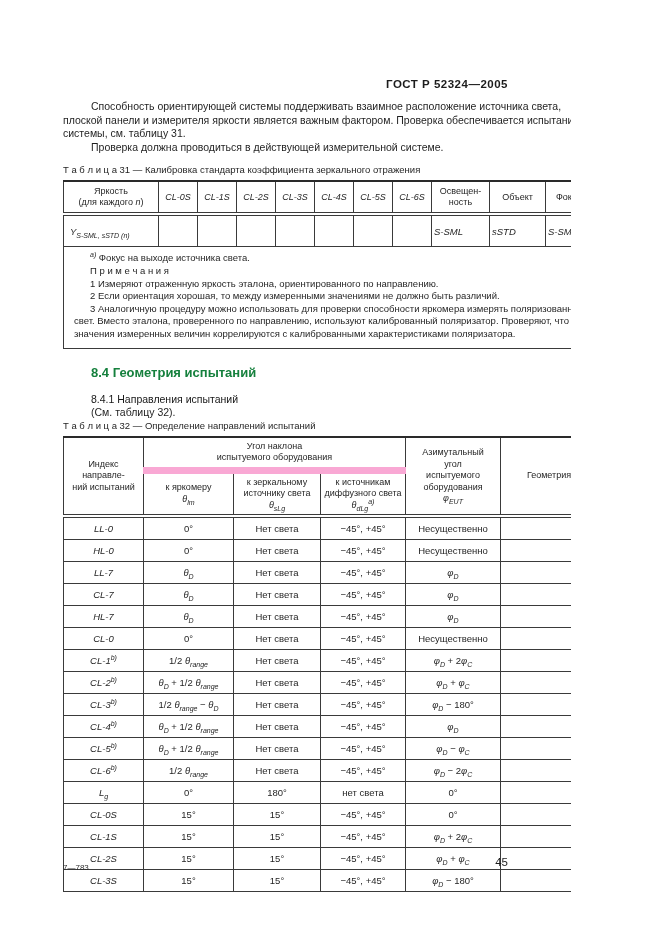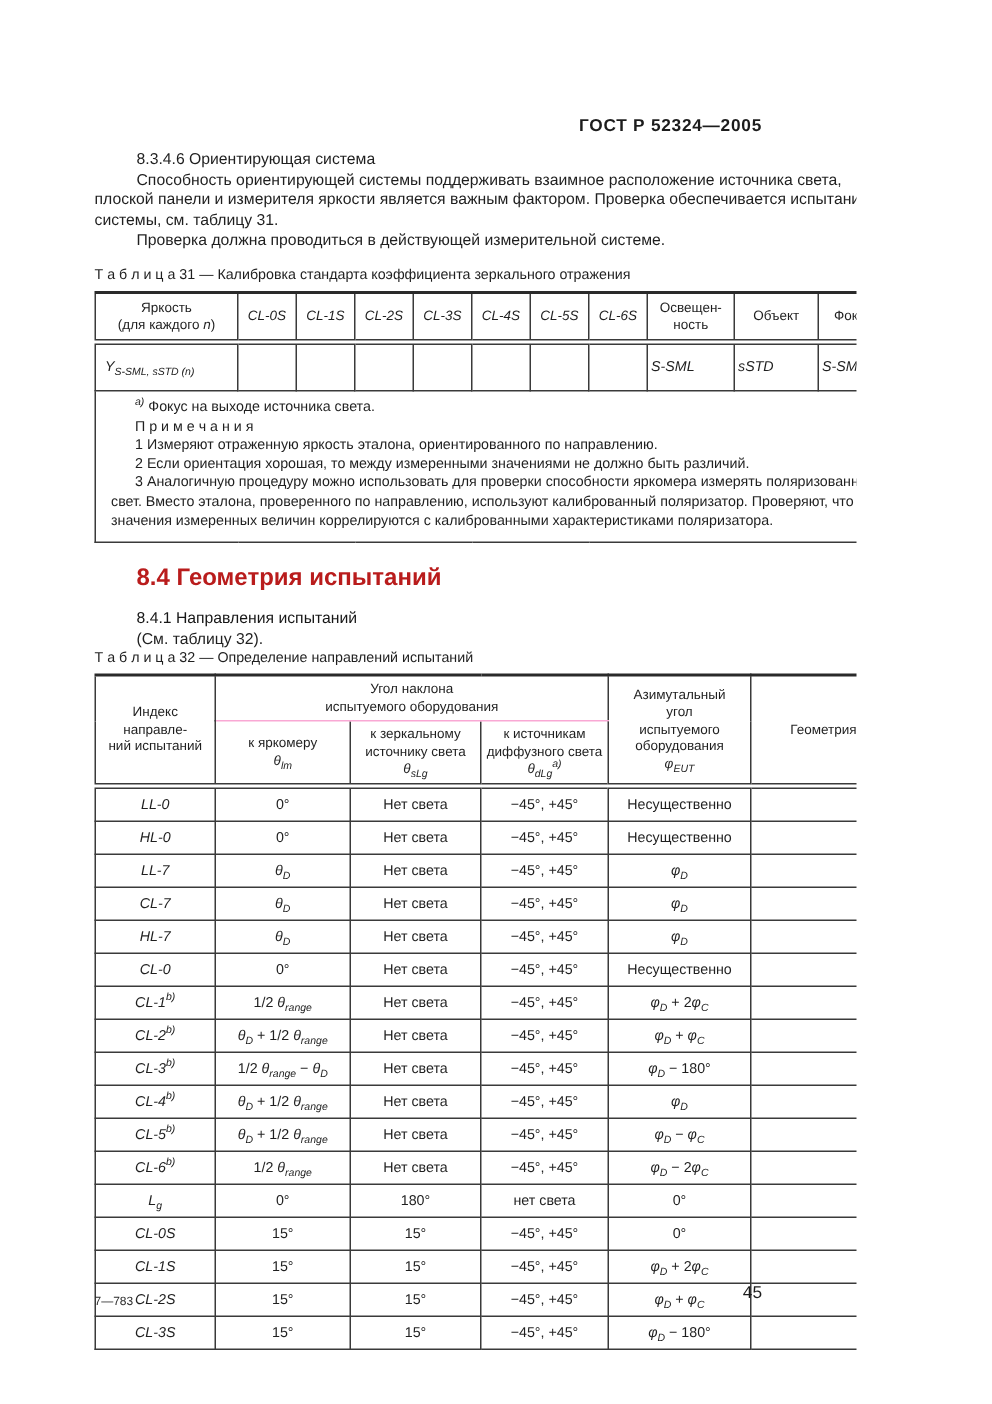--- a/index.html
+++ b/index.html
@@ -15,39 +15,38 @@
   th{font-weight:normal;}
   
   .t31 th{font-size:9px;line-height:11px;padding:4px 2px;text-align:center;vertical-align:middle;border-bottom:4px double #3a3a3a;}
   .t31 td{font-size:9.5px;padding:2px;text-align:left;vertical-align:middle;height:26px;}
   .t31 .left{text-align:left;padding-left:6px;}
   .t31 .it{font-style:italic;}
   .t31 .fnote{height:auto;text-align:left;padding:5px 10px 7px 10px;}
   .t31 .fnote p{margin:0;font-size:9.5px;line-height:12.6px;text-indent:16px;text-align:left;font-style:normal;}
   
   .t32 th{font-size:9px;line-height:11.5px;padding:3px 2px;text-align:center;vertical-align:middle;border-bottom:4px double #3a3a3a;}
-  .t32 th.grp{border-bottom:1px solid #f9a8d4;}
+  .t32 th.grp{border-bottom:7px solid #f9a8d4;}
   .t32 td{font-size:9.5px;padding:1px 2px;text-align:center;vertical-align:middle;height:19px;}
   .t32 td.col-index{font-style:italic;}
-  .h84{margin:16px 0 0 0;font-size:16px;line-height:15px;font-weight:bold;text-indent:28px;color:#b91c1c;}
+  .h84{margin:16px 0 0 0;font-size:13px;line-height:15px;font-weight:bold;text-indent:28px;color:#15803d;}
   .h841{margin:13px 0 0 0;font-size:10.5px;line-height:13.6px;font-weight:normal;text-indent:28px;color:#171717;}
   .footer-left{position:absolute;left:63px;top:863px;font-size:8px;color:#2a2a2a;}
   .footer-right{position:absolute;right:63px;top:856px;font-size:11.5px;color:#1c1c1c;}
   sub,sup{font-size:7px;line-height:0;}
 </style>
 </head>
 <body>
 
 <div class="page">
 
   <div class="doc-ref">ГОСТ Р 52324—2005</div>
 
   <div class="content">
 
-    <p class="body-text">8.3.4.6 Ориентирующая система</p>
     <p class="body-text">Способность ориентирующей системы поддерживать взаимное расположение источника света, плоской панели и измерителя яркости является важным фактором. Проверка обеспечивается испытанием системы, см. таблицу 31.</p>
     <p class="body-text">Проверка должна проводиться в действующей измерительной системе.</p>
 
     <p class="table-caption">Т а б л и ц а  31 — Калибровка стандарта коэффициента зеркального отражения</p>
 
     <table class="t31">
       <colgroup>
         <col style="width:95px">
           <col style="width:39px">
           <col style="width:39px">

